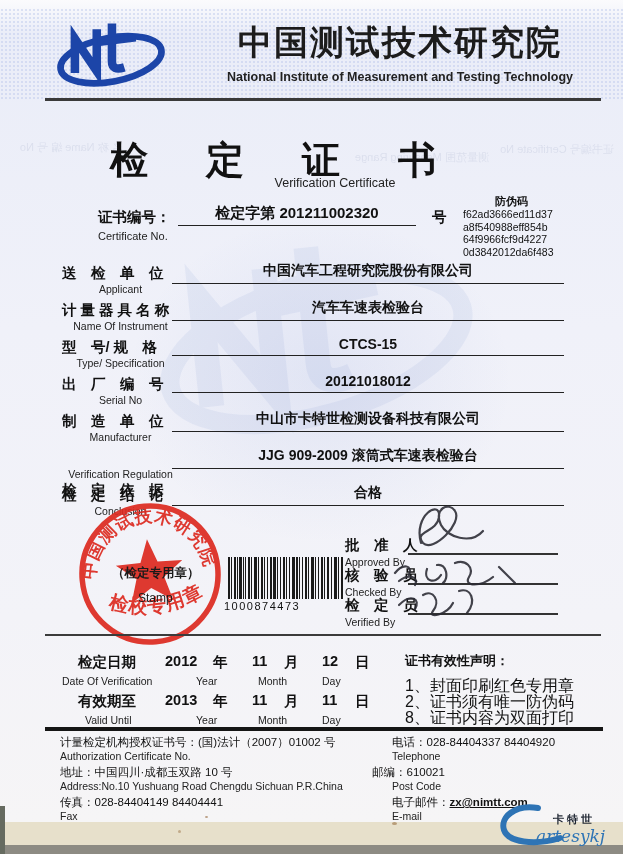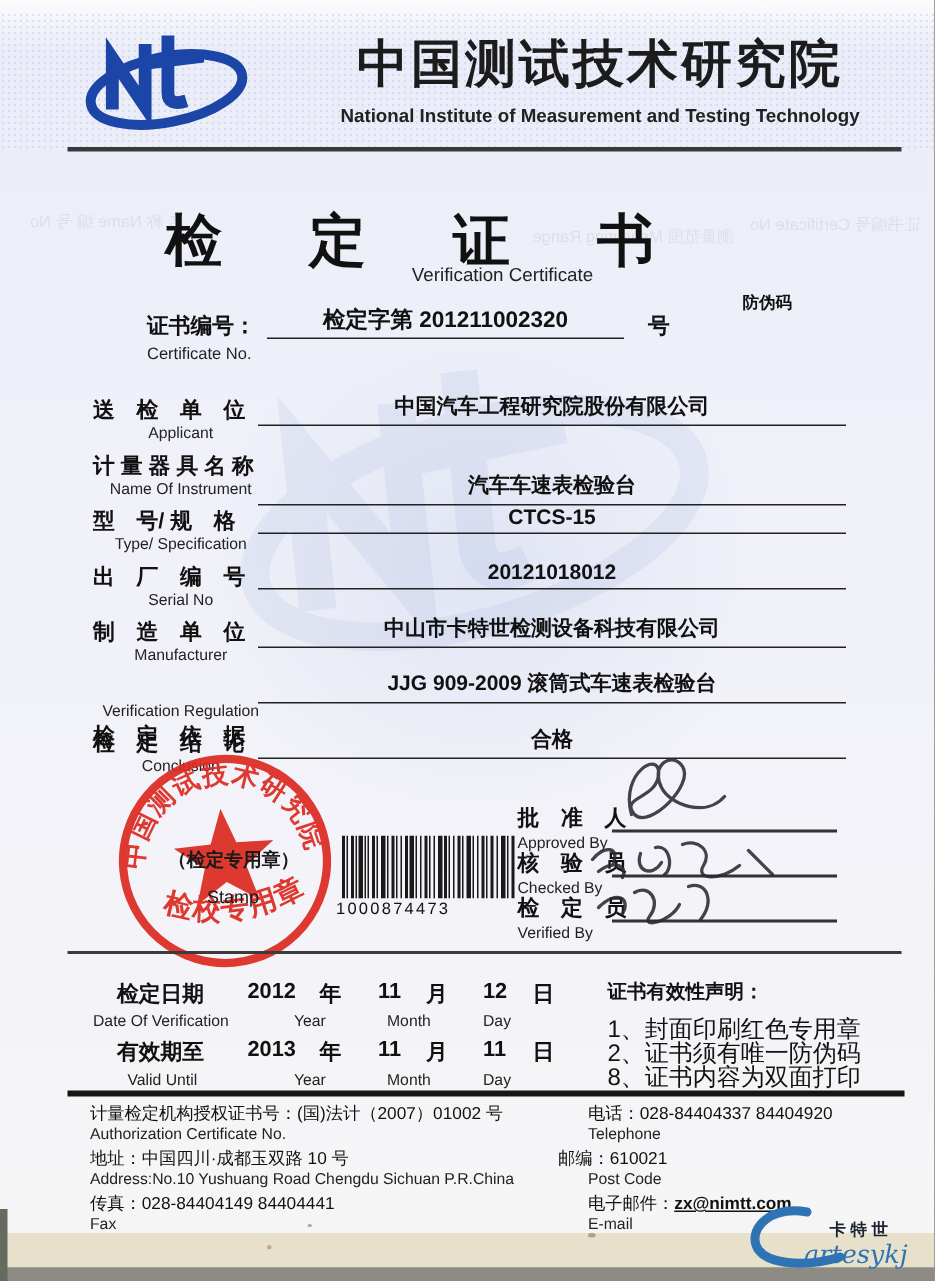--- a/index.html
+++ b/index.html
@@ -101,30 +101,36 @@
     <div class="hline"></div>
 
     <div class="titlecn">检　定　证　书</div>
     <div class="titleen">Verification Certificate</div>
 
     <div class="certlabel">证书编号：</div>
     <div class="certen">Certificate No.</div>
     <div class="certval">检定字第 201211002320</div>
     <div class="certsuf">号</div>
     <div class="anti-title">防伪码</div>
+    <div class="anti-codes">
+      <div>f62ad3666ed11d37</div>
+      <div>a8f540988eff854b</div>
+      <div>64f9966fcf9d4227</div>
+      <div>0d3842012da6f483</div>
+    </div>
 
     <div class="field">
       <div class="lab" style="top:264px;">送　检　单　位</div>
       <div class="laben" style="top:283px;">Applicant</div>
       <div class="val" style="top:262px;">中国汽车工程研究院股份有限公司</div>
     </div>
     <div class="field">
       <div class="lab" style="top:301px;">计 量 器 具 名 称</div>
       <div class="laben" style="top:320px;">Name Of Instrument</div>
-      <div class="val" style="top:299px;margin-top:16px;">汽车车速表检验台</div>
+      <div class="val" style="top:299px;">汽车车速表检验台</div>
     </div>
     <div class="field">
       <div class="lab" style="top:338px;">型　号/ 规　格</div>
       <div class="laben" style="top:357px;">Type/ Specification</div>
       <div class="val" style="top:336px;">CTCS-15</div>
     </div>
     <div class="field">
       <div class="lab" style="top:375px;">出　厂　编　号</div>
       <div class="laben" style="top:394px;">Serial No</div>
       <div class="val" style="top:373px;">20121018012</div>

